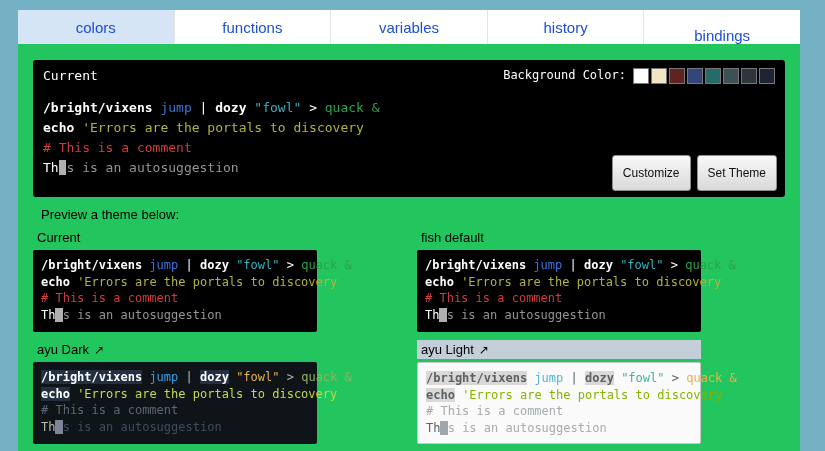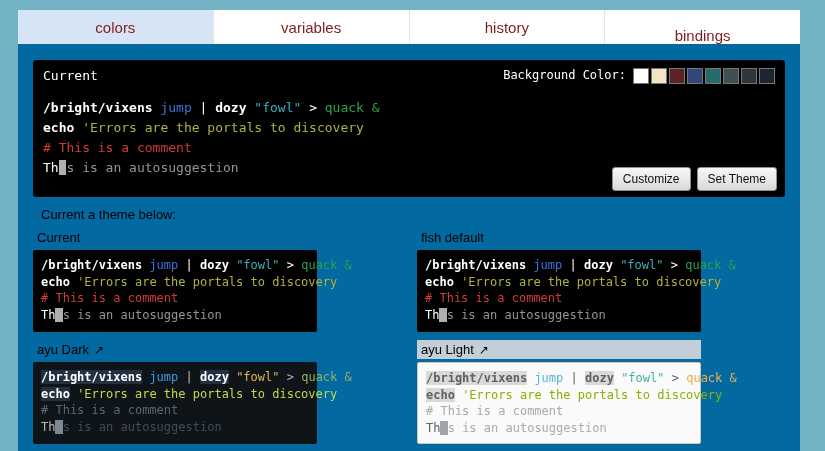--- a/index.html
+++ b/index.html
@@ -3,25 +3,25 @@
 <meta charset="utf-8">
 <style>
   * { box-sizing: border-box; margin: 0; padding: 0; }
   html, body { width: 825px; height: 451px; overflow: hidden; }
   body { background: #72b2c4; font-family: "Liberation Sans", sans-serif; position: relative; }
 
   .app { position: absolute; left: 18px; top: 10px; width: 782px; height: 441px; }
 
   .tabbar { display: flex; height: 34px; background: #ffffff; }
   .tab { flex: 1; display: flex; align-items: center; justify-content: center;
-         font-size: 15px; color: #7f1d1d; cursor: pointer; border-right: 1px solid #e4e4e4; }
+         font-size: 15px; color: #1d4ed8; cursor: pointer; border-right: 1px solid #e4e4e4; }
   .tab:last-child { border-right: none; margin-top: 16px; }
   .tab.active { background: #d6e5f5; }
 
-  .panel { background: #0369a1; height: 407px; padding: 16px 15px 0; overflow: hidden; }
+  .panel { background: #22c55e; height: 407px; padding: 16px 15px 0; overflow: hidden; }
 
   .term-root { font-family: "DejaVu Sans Mono", monospace; }
   .main-term { position: relative; height: 137px; border-radius: 3px; padding: 8px 10px;
                font-size: 13px; color: #fff; }
   .term-header { display: flex; justify-content: space-between; align-items: flex-start; }
   .term-title { font-size: 13px; }
   .bgcolor-block { display: flex; gap: 7px; align-items: flex-start; }
   .bgcolor-labels { text-align: right; font-size: 12px; line-height: 14px; }
   .swatches { display: flex; gap: 2px; }
   .swatch { width: 16px; height: 16px; border: 1px solid #777; cursor: pointer; }
@@ -36,40 +36,41 @@
   .seg-redirect      { color: var(--c-redirect); }
   .seg-end           { color: var(--c-end); }
   .seg-quoteline     { color: var(--c-quoteline); }
   .seg-comment       { color: var(--c-comment); }
   .seg-autosuggestion{ color: var(--c-autosuggestion); }
   .seg-cursor        { background-color: var(--c-cursor); color: var(--c-cursor); }
 
   .term-buttons { position: absolute; right: 8px; bottom: 6px; display: flex; gap: 6px; }
   button { font-family: "Liberation Sans", sans-serif; font-size: 12px; color: #111;
            background: linear-gradient(#f8f8f8, #d9d9d9); border: 1px solid #8f8f8f;
-           border-radius: 3px; padding: 4px 10px; cursor: pointer; }
+           border-radius: 3px; padding: 10px 10px; cursor: pointer; }
 
   .preview-heading { margin: 10px 0 6px 8px; font-size: 13px; color: #000; }
 
   .theme-grid { display: grid; grid-template-columns: 284px 284px; column-gap: 100px; row-gap: 8px; }
   .tile { }
   .tile-label { font-size: 13px; color: #000; padding: 2px 4px; margin-bottom: 3px;
                 display: flex; align-items: center; gap: 5px; cursor: pointer; }
   .tile-label.selected { background: #c4ced8; }
   .ext { font-size: 12px; }
   .tile-term { height: 82px; padding: 7px 8px; font-size: 12px; line-height: 16.5px;
                border-radius: 2px; cursor: pointer; }
 </style>
 </head>
 <body>
 
 <div class="app">
 
   <div class="tabbar">
     <div class="tab active">colors</div>
+    <div class="tab">functions</div>
     <div class="tab">variables</div>
     <div class="tab">history</div>
     <div class="tab">bindings</div>
   </div>
 
   <div class="panel">
 
     <div class="main-term term-root" style="background: rgb(0, 0, 0); --c-normal: #ffffff; --c-command: #ffffff; --c-command-bg: transparent; --c-param: #3a75dd; --c-quote: #38b2bf; --c-redirect: #ffffff; --c-end: #2ca24c; --c-quoteline: #b2b23e; --c-comment: #d03b3b; --c-autosuggestion: #949494; --c-cursor: #b0b0b0;">
       <div class="term-header">
         <span class="term-title">Current</span>
@@ -94,21 +95,21 @@
           <div class="term-line"><span class="seg seg-command">echo</span><span class="seg seg-normal"> </span><span class="seg seg-quoteline">'Errors are the portals to discovery</span></div>
           <div class="term-line"><span class="seg seg-comment"># This is a comment</span></div>
           <div class="term-line"><span class="seg seg-normal">Th</span><span class="seg seg-cursor">i</span><span class="seg seg-autosuggestion">s is an autosuggestion</span></div>
         </div>
       <div class="term-buttons">
         <button>Customize</button>
         <button>Set Theme</button>
       </div>
     </div>
 
-    <div class="preview-heading">Current a theme below:</div>
+    <div class="preview-heading">Preview a theme below:</div>
 
     <div class="theme-grid">
         <div class="tile">
           <div class="tile-label">
             <span>Current</span>
           </div>
           <div class="tile-term term-root" style="background: rgb(0, 0, 0); --c-normal: #ffffff; --c-command: #ffffff; --c-command-bg: transparent; --c-param: #3a75dd; --c-quote: #38b2bf; --c-redirect: #ffffff; --c-end: #2ca24c; --c-quoteline: #b2b23e; --c-comment: #d03b3b; --c-autosuggestion: #949494; --c-cursor: #b0b0b0;">
             <div class="term-line"><span class="seg seg-command">/bright/vixens</span><span class="seg seg-normal"> </span><span class="seg seg-param">jump</span><span class="seg seg-normal"> | </span><span class="seg seg-command">dozy</span><span class="seg seg-normal"> </span><span class="seg seg-quote">"fowl"</span><span class="seg seg-normal"> </span><span class="seg seg-redirect">&gt;</span><span class="seg seg-normal"> </span><span class="seg seg-end">quack</span><span class="seg seg-normal"> </span><span class="seg seg-end">&amp;</span></div>
             <div class="term-line"><span class="seg seg-command">echo</span><span class="seg seg-normal"> </span><span class="seg seg-quoteline">'Errors are the portals to discovery</span></div>
             <div class="term-line"><span class="seg seg-comment"># This is a comment</span></div>

